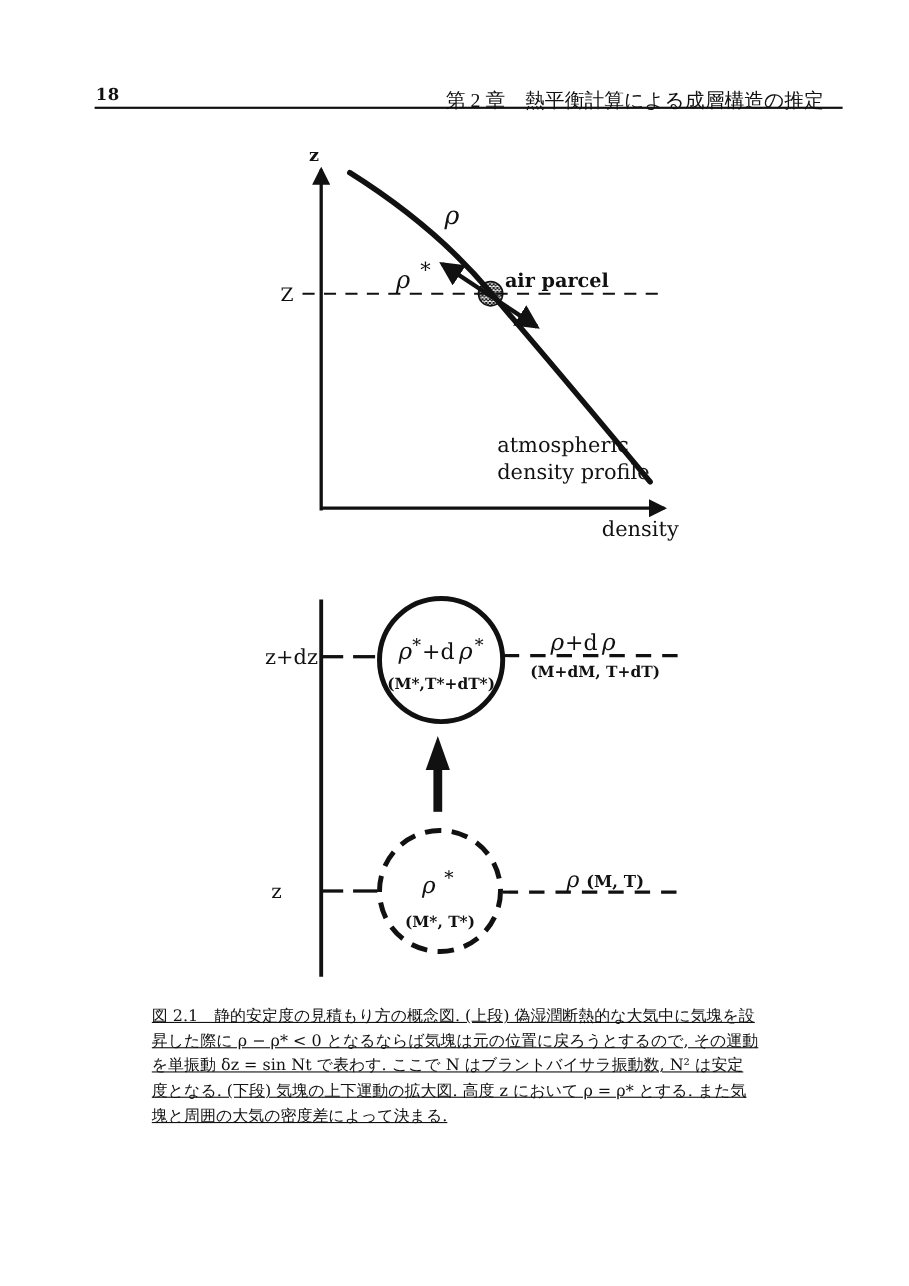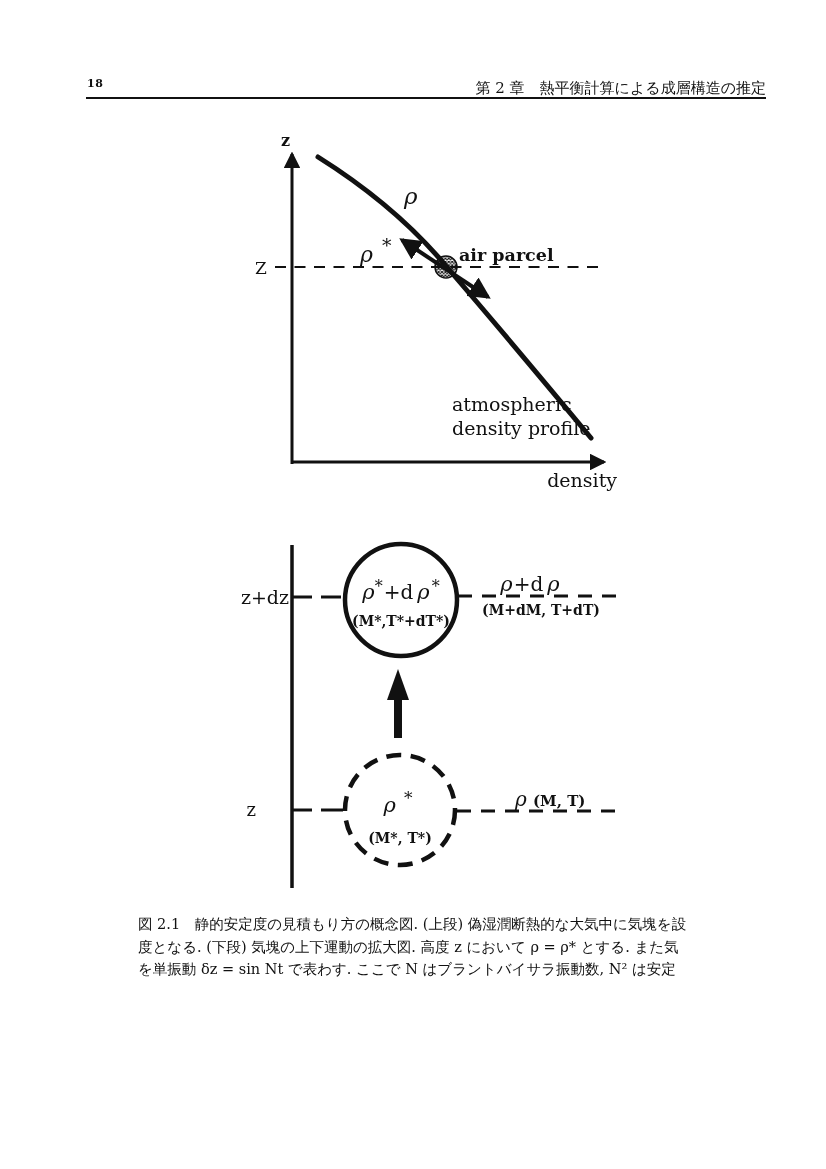--- a/index.html
+++ b/index.html
@@ -7,33 +7,33 @@
   body {
     background:#ffffff;
     color:#111111;
     font-family:"DejaVu Serif","Liberation Serif",serif;
     position:relative;
     overflow:hidden;
   }
   .page { position:absolute; inset:0; background:#ffffff; }
 
   
-  .hdr-num   { position:absolute; left:87px;  top:77px; font-size:11px; font-weight:bold; letter-spacing:.5px; }
-  .hdr-title { position:absolute; right:60px; top:79px; font-size:15px; }
+  .hdr-num   { position:absolute; left:87px;  top:77px; font-size:15px; font-weight:bold; letter-spacing:.5px; }
+  .hdr-title { position:absolute; right:77px; top:79px; font-size:18px;font-family:Liberation Serif, serif; }
   .hdr-rule  { position:absolute; left:86px;  top:97px; width:680px; height:2px; background:#111; }
 
   
   .fig-svg { position:absolute; left:0; top:0; width:826px; height:900px; }
   .t   { font-family:"DejaVu Serif","Liberation Serif",serif; fill:#111; }
   .it  { font-style:italic; }
   .bld { font-weight:bold; }
   .stroke { stroke:#111; fill:none; }
 
   
-  .caption { position:absolute; left:138px; top:913px; width:556px; }
+  .caption { position:absolute; left:138px; top:913px; width:556px;text-decoration:underline; }
   .caption .cl { font-size:14.5px; line-height:22.7px; white-space:nowrap; }
 </style>
 </head>
 <body>
 
 <div class="page">
 
   <div>
     <span class="hdr-num">18</span>
     <span class="hdr-title">第 2 章　熱平衡計算による成層構造の推定</span>
@@ -106,17 +106,19 @@
       </text>
       <text class="t bld" x="400" y="843" font-size="14" text-anchor="middle">(M*,  T*)</text>
       <text class="t it" x="515" y="806" font-size="20">ρ</text>
       <text class="t bld" x="533" y="806" font-size="15">(M, T)</text>
       <text class="t" x="256" y="816" font-size="18" text-anchor="end">z</text>
     </g>
   </svg>
 
   <div class="caption">
     <div class="cl">図 2.1　静的安定度の見積もり方の概念図. (上段) 偽湿潤断熱的な大気中に気塊を設</div>
+    <div class="cl">昇した際に ρ − ρ* &lt; 0 となるならば気塊は元の位置に戻ろうとするので, その運動</div>
+    <div class="cl">を単振動 δz = sin Nt で表わす. ここで N はブラントバイサラ振動数, N² は安定</div>
     <div class="cl">度となる. (下段) 気塊の上下運動の拡大図. 高度 z において ρ = ρ* とする. また気</div>
-    <div class="cl">を単振動 δz = sin Nt で表わす. ここで N はブラントバイサラ振動数, N² は安定</div>
+    <div class="cl">塊と周囲の大気の密度差によって決まる.</div>
   </div>
 
 </div>
 
 </body></html>

